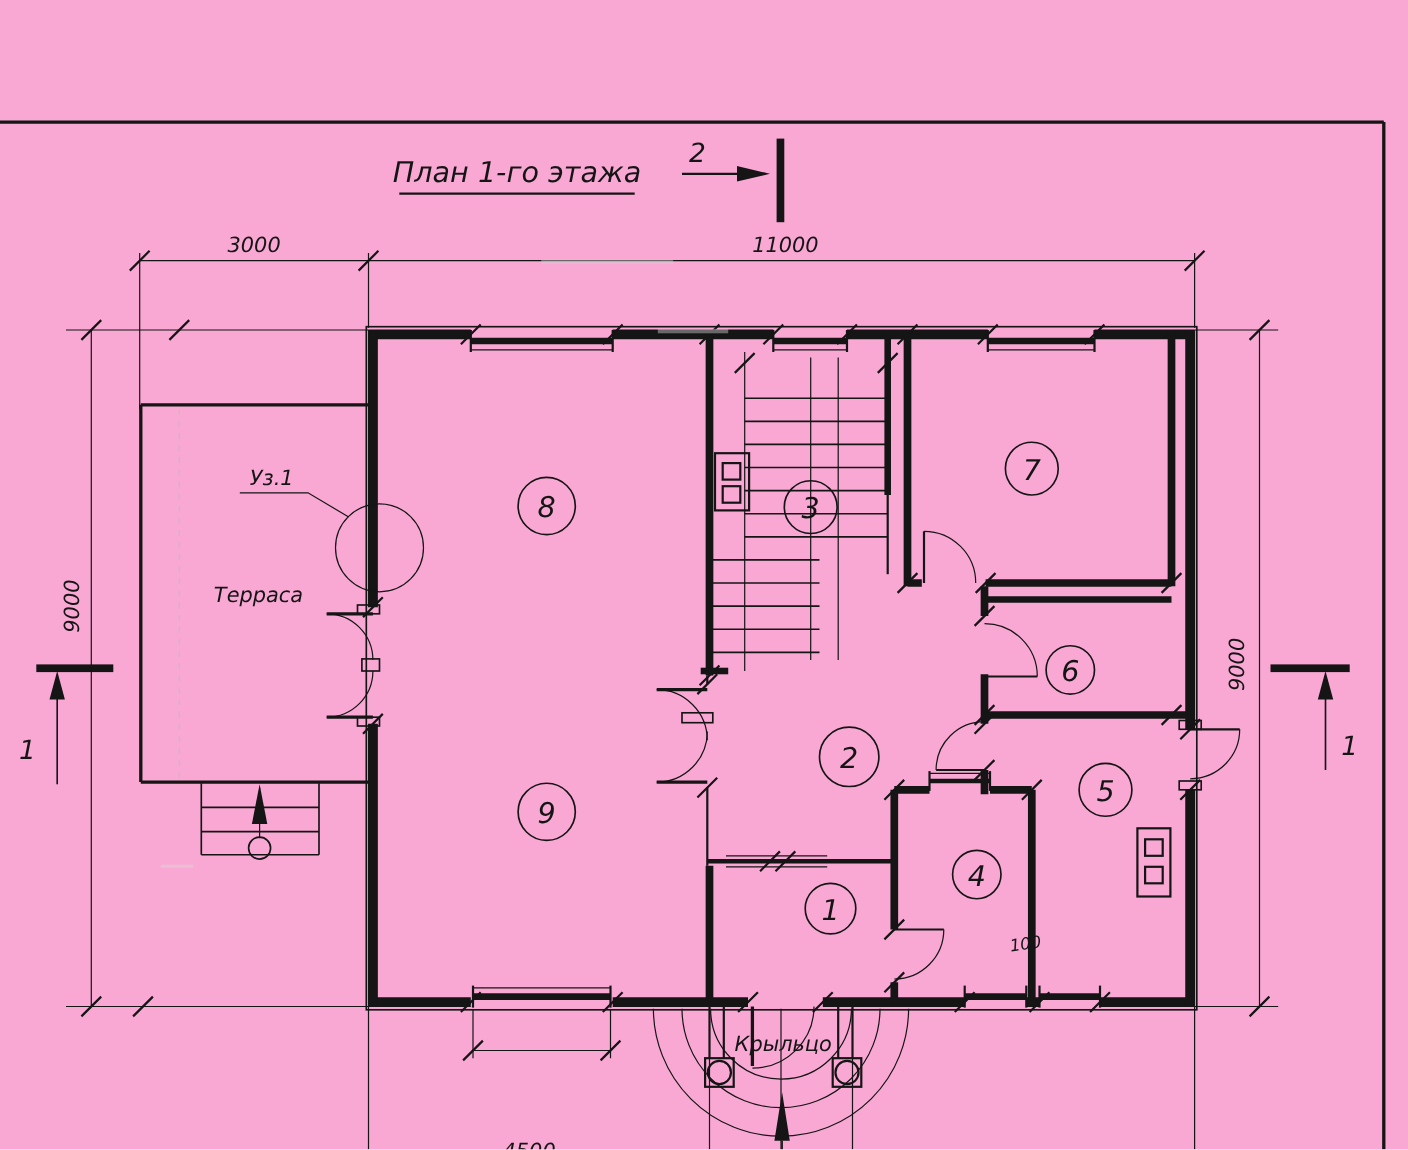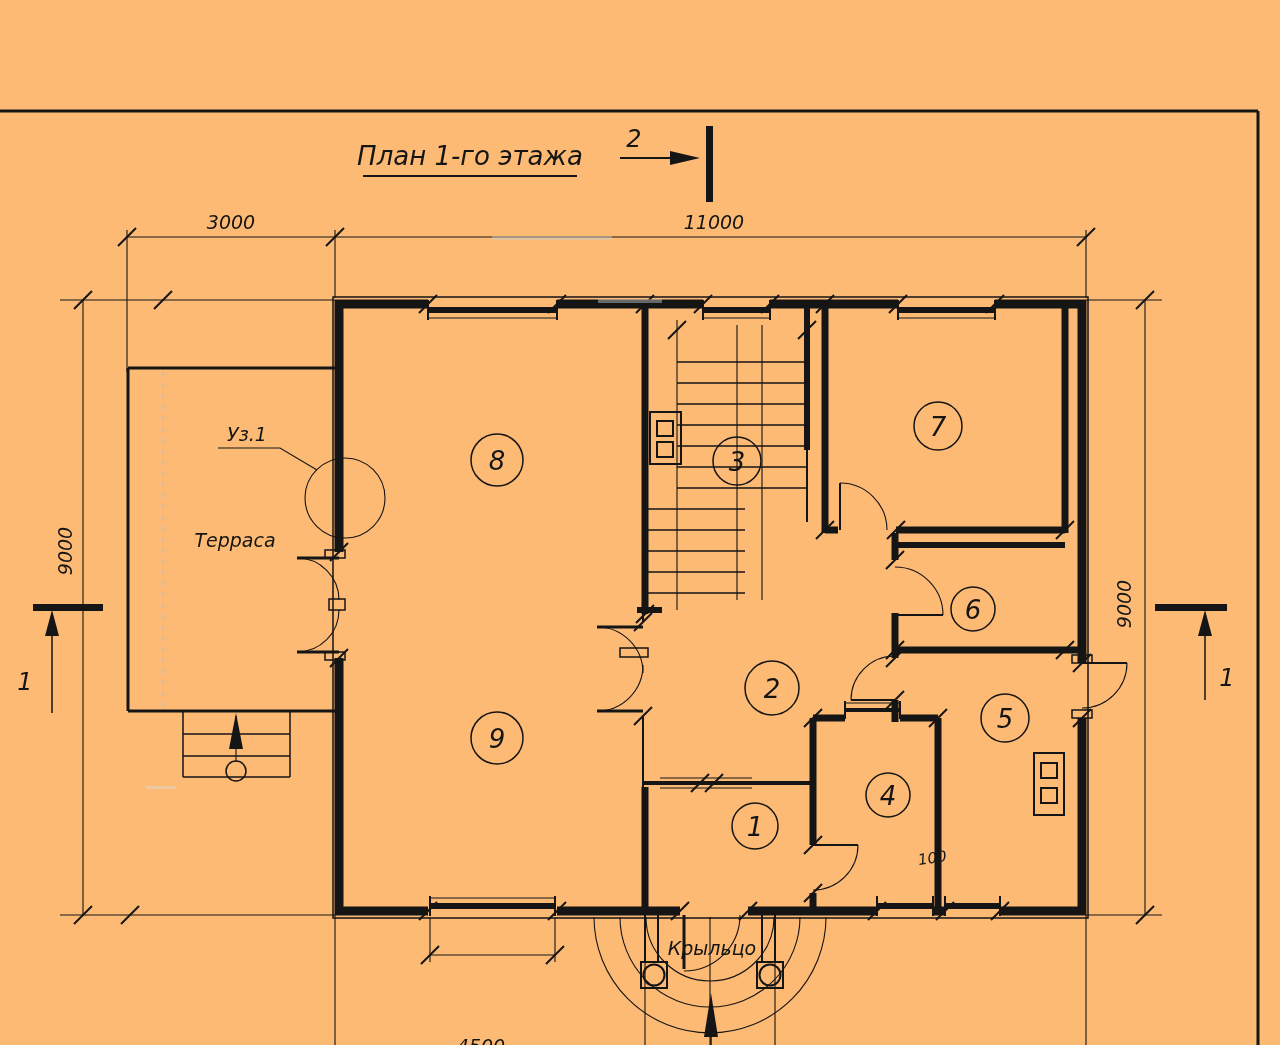--- a/index.html
+++ b/index.html
@@ -1,16 +1,16 @@
 <!DOCTYPE html>
 <html><head>
 <meta charset="utf-8">
 <style>
   html,body{margin:0;padding:0;background:#ffffff;}
-  .sheet{position:relative;width:1280px;height:1045px;background:#fdba74;overflow:hidden;}
+  .sheet{position:relative;width:1280px;height:1045px;background:#f9a8d4;overflow:hidden;}
   svg{display:block;}
   svg text{font-family:"DejaVu Sans",sans-serif;font-style:italic;fill:#151515;}
   .t-title{font-size:26px;}
   .t-dim{font-size:19px;}
   .t-dim-sm{font-size:15px;}
   .t-room{font-size:26px;}
   .t-label{font-size:19px;}
   .t-sec{font-size:24px;}
   .ln{stroke:#151515;fill:none;}
   .w9{stroke-width:9;}

